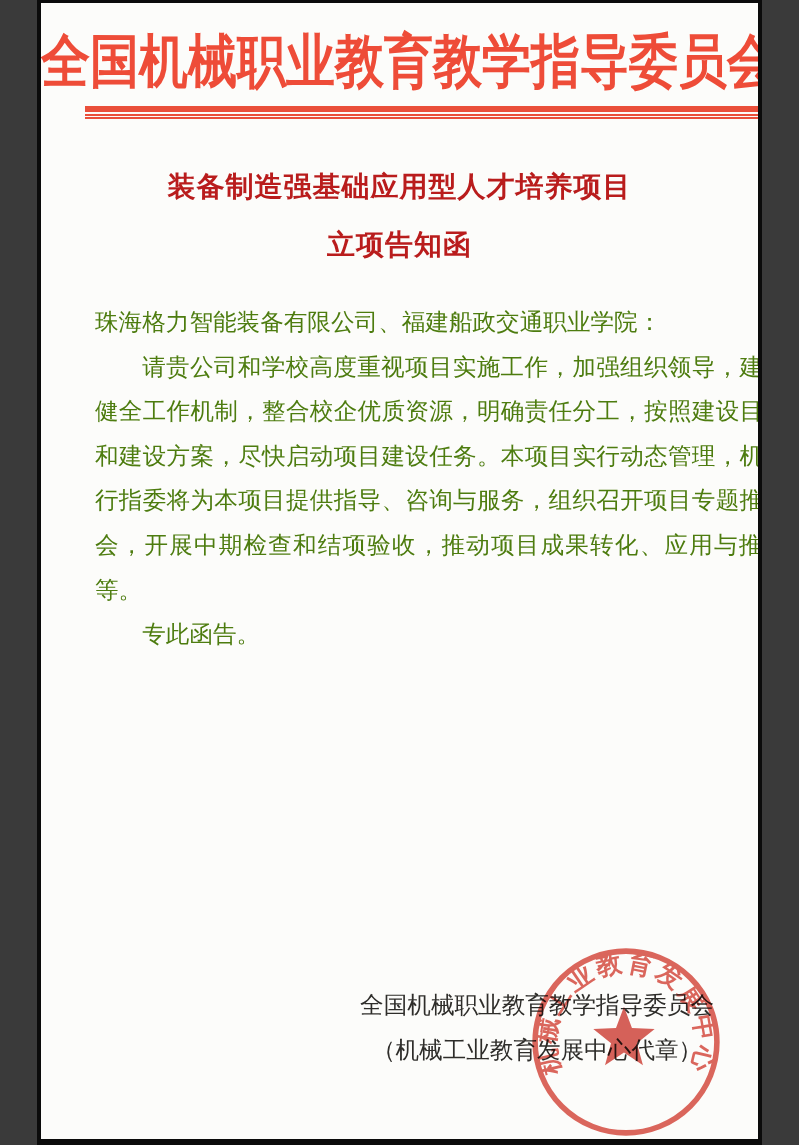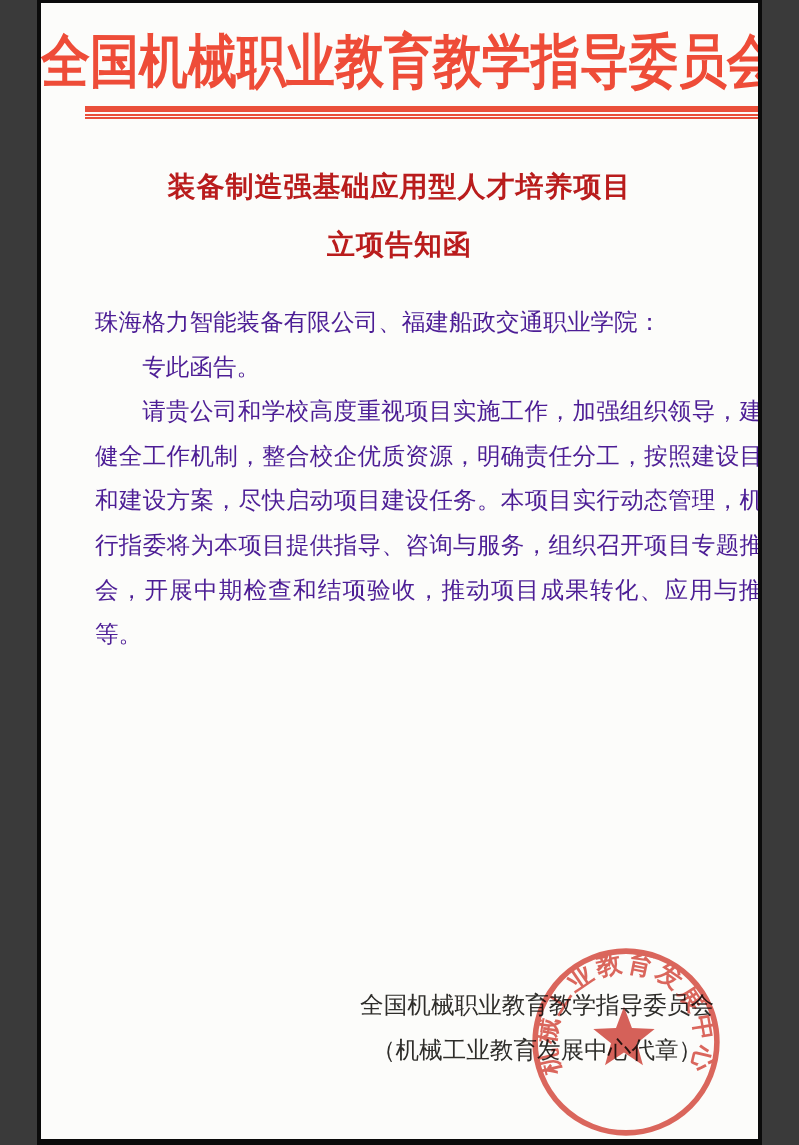--- a/index.html
+++ b/index.html
@@ -58,21 +58,21 @@
   }
   .doc-title.line1 { top: 165px; }
   .doc-title.line2 { top: 223px; }
 
   .letter-body {
     position: absolute;
     top: 297px; left: 54px;
     width: 692px;
     font-size: 23.6px;
     line-height: 44.6px;
-    color: #4c1d95;
+    color: #4d7c0f;
     text-align: justify;
     text-justify: inter-ideograph;
   }
   .letter-body p { margin: 0; }
   .letter-body p.para { text-indent: 2em; }
 
   .signature {
     position: absolute;
     top: 980px;
     right: 44px;
@@ -107,22 +107,22 @@
   <div class="org-title">全国机械职业教育教学指导委员会</div>
 
   <div class="red-rule"></div>
 
   <div class="doc-title line1">装备制造强基础应用型人才培养项目</div>
 
   <div class="doc-title line2">立项告知函</div>
 
   <div class="letter-body">
     <p class="salutation">珠海格力智能装备有限公司、福建船政交通职业学院：</p>
+    <p class="para">请贵公司和学校高度重视项目实施工作，加强组织领导，建立健全工作机制，整合校企优质资源，明确责任分工，按照建设目标和建设方案，尽快启动项目建设任务。本项目实行动态管理，机械行指委将为本项目提供指导、咨询与服务，组织召开项目专题推进会，开展中期检查和结项验收，推动项目成果转化、应用与推广等。</p>
     <p class="para">专此函告。</p>
-    <p class="para">请贵公司和学校高度重视项目实施工作，加强组织领导，建立健全工作机制，整合校企优质资源，明确责任分工，按照建设目标和建设方案，尽快启动项目建设任务。本项目实行动态管理，机械行指委将为本项目提供指导、咨询与服务，组织召开项目专题推进会，开展中期检查和结项验收，推动项目成果转化、应用与推广等。</p>
   </div>
 
   <div class="signature">
     <div>全国机械职业教育教学指导委员会</div>
     <div>（机械工业教育发展中心代章）</div>
   </div>
 
   <svg class="seal" viewBox="0 0 200 200" aria-hidden="true">
 
     <circle cx="100" cy="100" r="90" fill="none" stroke="#d6453a" stroke-width="5.5"></circle>

